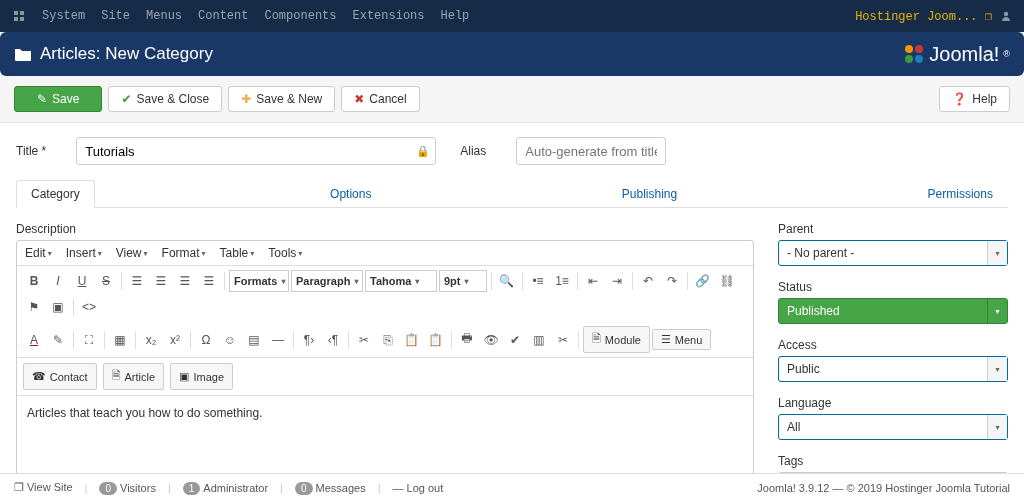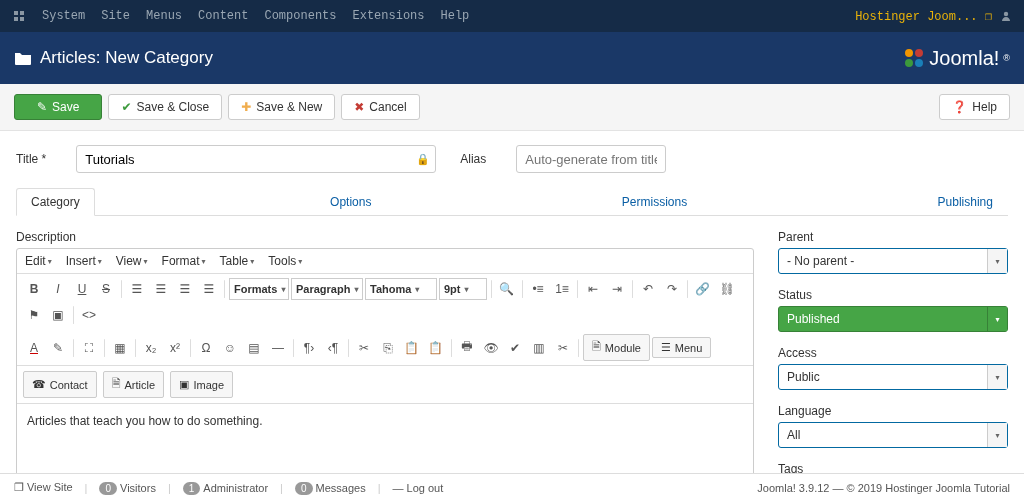--- a/index.html
+++ b/index.html
@@ -6,21 +6,21 @@
 body { font-family: Arial, sans-serif; font-size: 13px; color: #333; background: #fff; }
 
 
 .topmenu { background: #152b47; color: #b6bfc7; height: 32px; display: flex; align-items: center; padding: 16px 12px; font-size: 12px; font-family: Liberation Mono, monospace; }
 .topmenu .left { display: flex; gap: 16px; align-items: center; }
 .topmenu .left span { cursor: pointer; color: #9aa7b3; }
 .topmenu .jicon { width: 14px; height: 14px; display: inline-flex; align-items: center; justify-content: center; color: #8a97a3; }
 .topmenu .right { margin-left: auto; display: flex; align-items: center; gap: 8px; color: #eab308; }
 
 
-.header { background: #1a3867; color: #fff; height: 52px; display: flex; align-items: center; padding: 0 14px; }
+.header { background: #1a3867; color: #fff; height: 44px; display: flex; align-items: center; padding: 0 14px; border-radius: 6px; }
 .header .title { display: flex; align-items: center; gap: 8px; font-size: 17px; font-weight: 400; }
 .header .logo { margin-left: auto; display: flex; align-items: center; gap: 4px; font-size: 20px; font-weight: 300; }
 .header .logo .flower { font-size: 18px; }
 .header .logo sup { font-size: 9px; }
 
 
 .toolbar { background: #f5f5f5; border-bottom: 1px solid #e3e3e3; padding: 10px 14px; display: flex; gap: 6px; align-items: center; }
 .btn { display: inline-flex; align-items: center; gap: 5px; border: 1px solid #ccc; background: #fff; padding: 5px 12px; font-size: 12px; border-radius: 3px; cursor: pointer; color: #333; }
 .btn.save { background: #46a546; border-color: #378137; color: #fff; padding: 5px 22px; }
 .btn.save .i { color: #fff; }
@@ -173,22 +173,22 @@
     </span>
     <span class="fieldlabel">Alias</span>
     <span class="input-wrap alias">
       <input type="text" placeholder="Auto-generate from title" style="">
     </span>
   </div>
 
   <div class="tabs">
     <div class="tab active">Category</div>
     <div class="tab">Options</div>
+    <div class="tab">Publishing</div>
     <div class="tab">Permissions</div>
-    <div class="tab">Publishing</div>
   </div>
 
   <div class="cols">
     <div class="col-left">
       <span class="label-sm">Description</span>
       <div class="editor">
         <div class="ed-menubar">
           <span class="mi">
               <span>Edit</span>
               <span class="car">▾</span>

